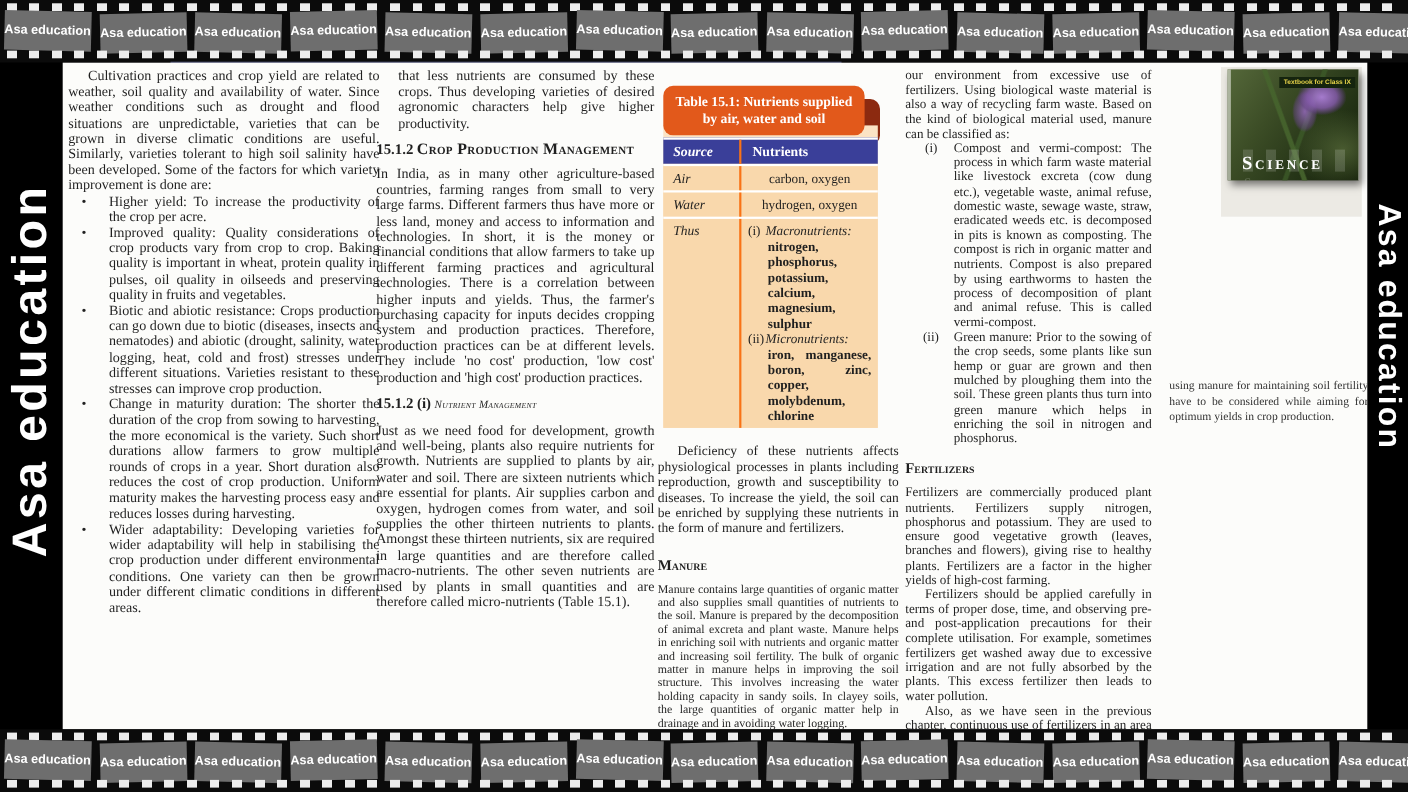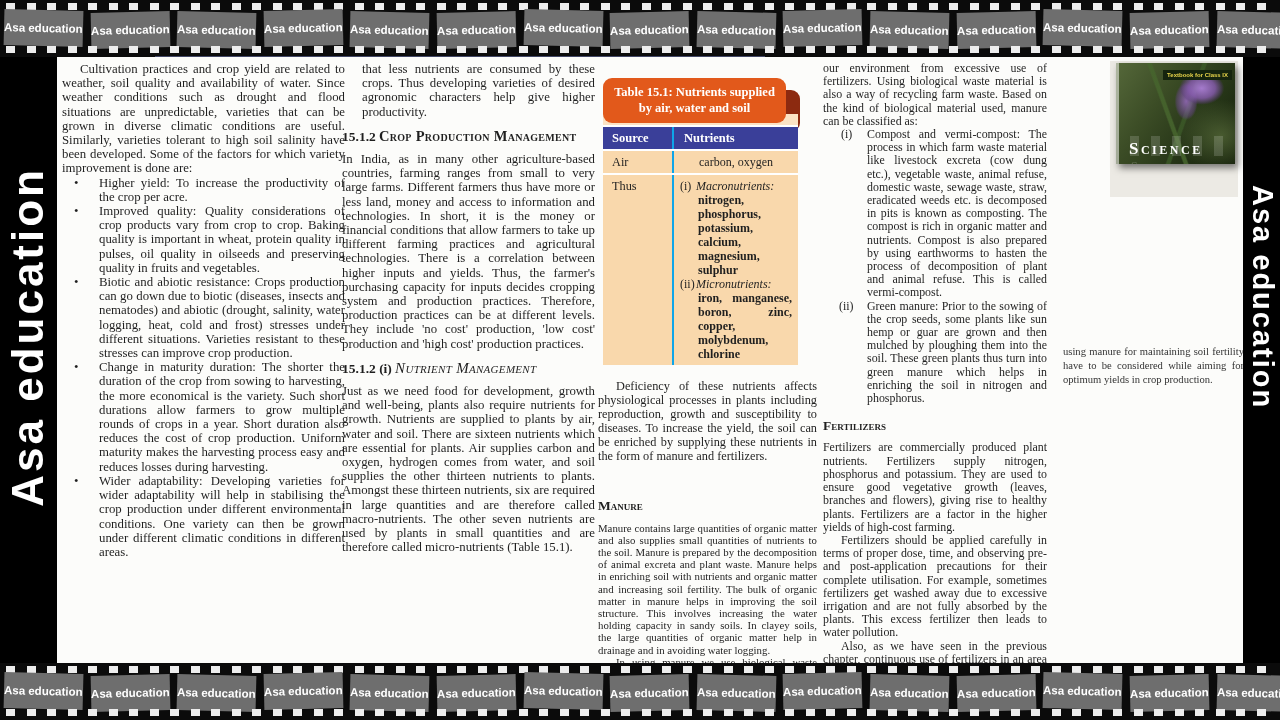--- a/index.html
+++ b/index.html
@@ -38,32 +38,32 @@
   .ind{text-indent:18px;}
   .hang20{padding-left:20px;}
 
   .blist{list-style:none;margin:0;padding:0;}
   .blist li{position:relative;padding-left:37px;}
   .blist li::before{content:"\2022";position:absolute;left:12px;}
 
   .h2head{margin:10px 0 8px;text-align:left;}
   .hnum{font-weight:bold;font-size:13.5px;}
   .hsc{font-variant:small-caps;font-weight:bold;font-size:14.5px;letter-spacing:.3px;}
-  .hit{font-variant:small-caps;font-style:italic;font-weight:normal;font-size:15px;letter-spacing:.3px;}
+  .hit{font-variant:small-caps;font-style:italic;font-weight:normal;font-size:10px;letter-spacing:.3px;}
   .hside{font-variant:small-caps;font-weight:bold;font-size:13.5px;margin:14px 0 9px;text-align:left;}
 
   
   .t151{position:relative;margin:16px 0 0 5px;width:195px;}
   .t151-shadow{position:absolute;top:12px;left:16px;width:181px;height:42px;background:#8c2a10;border-radius:9px;}
   .t151-banner{position:relative;z-index:2;width:169px;background:#e2591b;border-radius:9px;color:#fff;
                font-weight:bold;font-size:12.5px;line-height:1.3;text-align:center;padding:6px 7px;}
   .t151-body{position:relative;z-index:1;margin-top:-9px;background:#fbe3c4;padding-top:11px;}
   .t-row{display:flex;border-top:2px solid #fff;background:#f9d8ac;}
   .t-row-head{background:#3a3f99;color:#fff;font-weight:bold;font-size:12.5px;}
-  .t-cell-src{width:60px;padding:4px 0 4px 9px;border-right:2px solid #0ea5e9;flex:none;}
+  .t-cell-src{width:60px;padding:4px 0 4px 9px;border-right:2px solid #f97316;flex:none;font-style:italic;}
   .t-cell-val{flex:1;padding:4px 6px;font-size:12px;text-align:center;}
   .t-cell-val-left{text-align:left;}
   .t-row-head .t-cell-val{text-align:left;padding-left:10px;font-size:12.5px;}
   .nut-block{position:relative;padding-left:16px;text-align:left;}
   .nut-num{position:absolute;left:0;}
   .nut-items{text-align:justify;padding-left:2px;font-weight:bold;}
 
   
   .caption{position:absolute;left:1006px;top:288px;width:181px;font-size:10.6px;line-height:13.8px;
            text-align:justify;color:#333;}
@@ -157,38 +157,42 @@
         <div class="t151-body">
           <div class="t-row t-row-head">
             <div class="t-cell-src">Source</div>
             <div class="t-cell-val">Nutrients</div>
           </div>
           <div class="t-row">
             <div class="t-cell-src">Air</div>
             <div class="t-cell-val">carbon, oxygen</div>
           </div>
           <div class="t-row">
+            <div class="t-cell-src">Water</div>
+            <div class="t-cell-val">hydrogen, oxygen</div>
+          </div>
+          <div class="t-row">
             <div class="t-cell-src">Thus</div>
             <div class="t-cell-val t-cell-val-left">
               <div class="nut-block">
                 <span class="nut-num">(i)</span>
                 <i>Macronutrients:</i>
                 <div class="nut-items">nitrogen, phosphorus, potassium, calcium, magnesium, sulphur</div>
               </div>
               <div class="nut-block">
                 <span class="nut-num">(ii)</span>
                 <i>Micronutrients:</i>
                 <div class="nut-items">iron, manganese, boron, zinc, copper, molybdenum, chlorine</div>
               </div>
             </div>
           </div>
         </div>
       </div>
       <p class="ind" style="margin-top:14px;">Deficiency of these nutrients affects physiological processes in plants including reproduction, growth and susceptibility to diseases. To increase the yield, the soil can be enriched by supplying these nutrients in the form of manure and fertilizers.</p>
-      <div class="hside" style="margin-top:36px;">Manure</div>
+      <div class="hside" style="margin-top:20px;">Manure</div>
       <p style="font-size:10.8px;line-height:12.2px;">Manure contains large quantities of organic matter and also supplies small quantities of nutrients to the soil. Manure is prepared by the decomposition of animal excreta and plant waste. Manure helps in enriching soil with nutrients and organic matter and increasing soil fertility. The bulk of organic matter in manure helps in improving the soil structure. This involves increasing the water holding capacity in sandy soils. In clayey soils, the large quantities of organic matter help in drainage and in avoiding water logging.</p>
       <p class="ind" style="font-size:10.8px;line-height:12.2px;">In using manure we use biological waste material, which is advantageous in protecting</p>
     </div>
 
     <div class="col col4">
       <p>our environment from excessive use of fertilizers. Using biological waste material is also a way of recycling farm waste. Based on the kind of biological material used, manure can be classified as:</p>
       <div>
         <div style="position:relative;padding-left:44px;">
           <span style="position:absolute;left:18px;">(i)</span>
           <span>Compost and vermi-compost: The process in which farm waste material like livestock excreta (cow dung etc.), vegetable waste, animal refuse, domestic waste, sewage waste, straw, eradicated weeds etc. is decomposed in pits is known as composting. The compost is rich in organic matter and nutrients. Compost is also prepared by using earthworms to hasten the process of decomposition of plant and animal refuse. This is called vermi-compost.</span>

